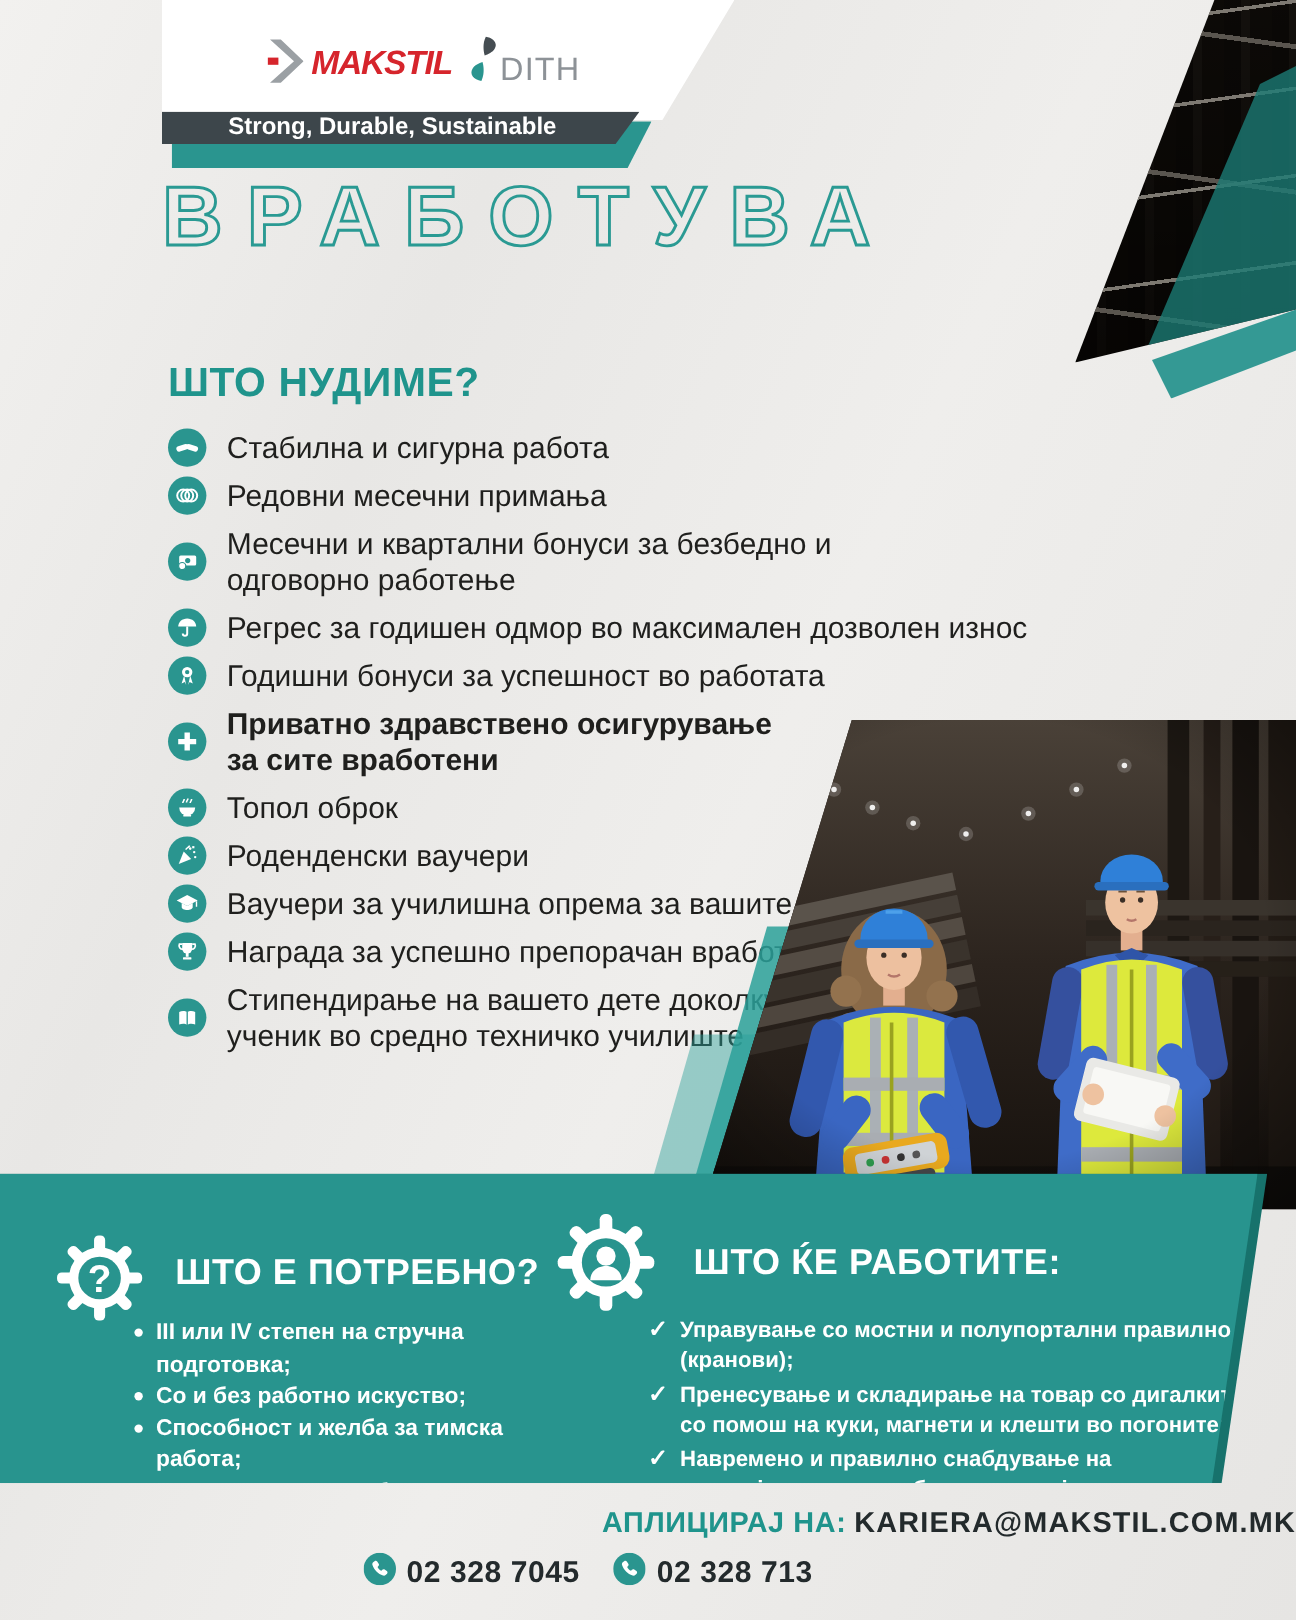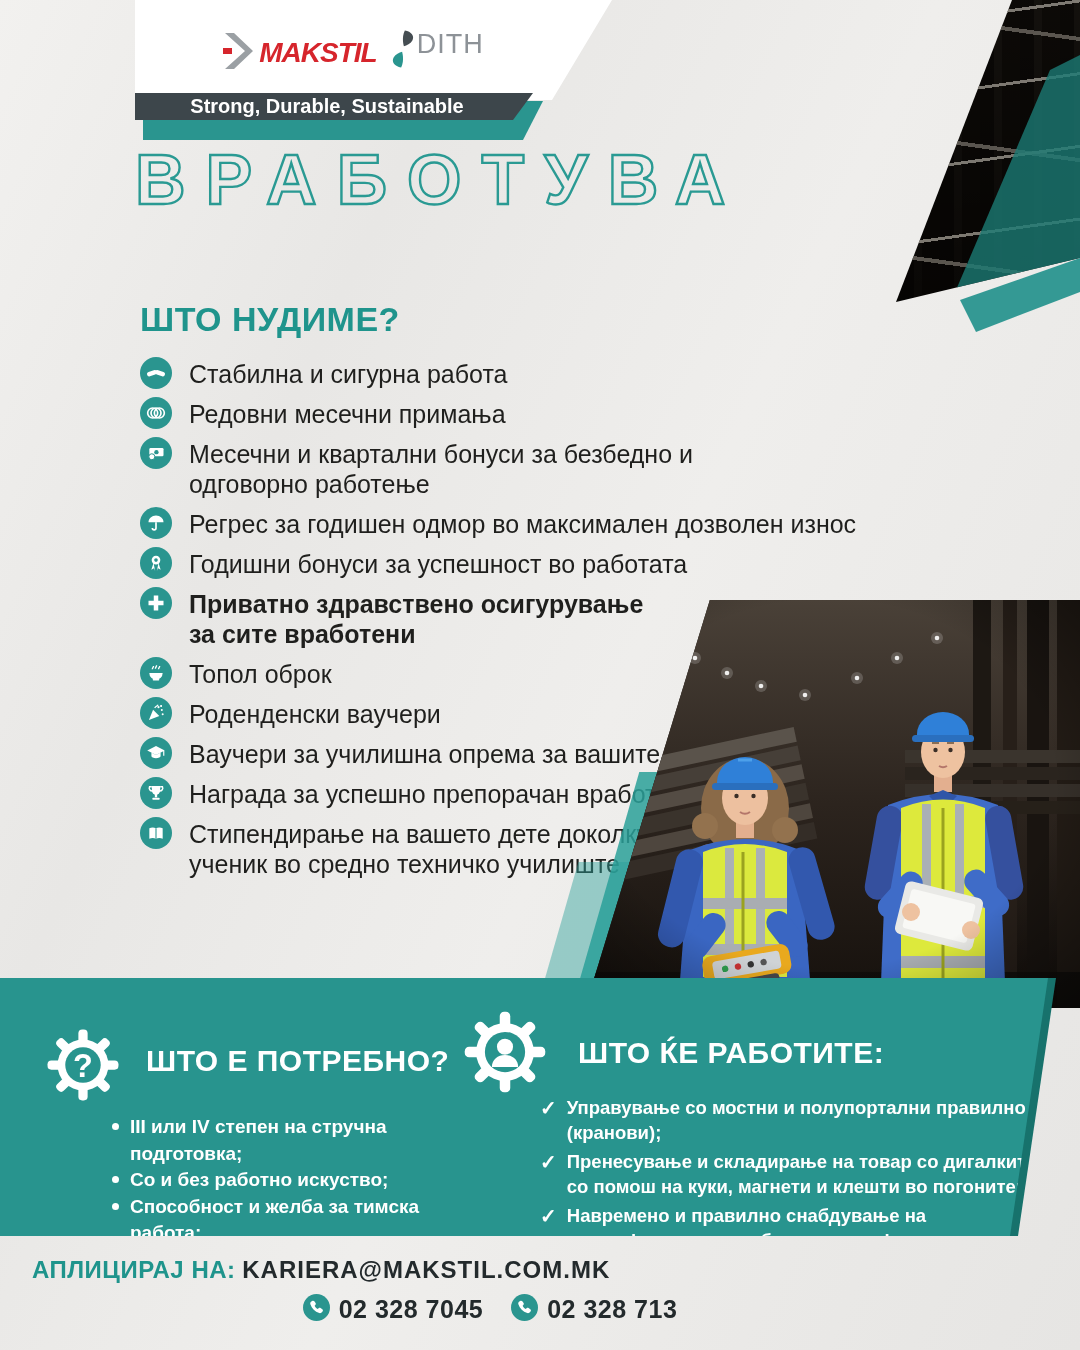--- a/index.html
+++ b/index.html
@@ -30,67 +30,67 @@
     clip-path:polygon(220px 55px, 220px 258px, 96px 290px, 190px 70px); }
   .teal-strip-top{ position:absolute; left:860px; top:0; width:220px; height:345px;
     background:#2A958F; opacity:.95;
     clip-path:polygon(100px 300px, 220px 258px, 220px 292px, 116px 332px); }
   
   .logo-box{ position:absolute; left:135px; top:0; width:477px; height:100px; background:#fff;
     clip-path:polygon(0 0, 100% 0, calc(100% - 60px) 100%, 0 100%);
     display:flex; align-items:center; justify-content:center; padding:6px 70px 0 30px; gap:14px; }
   .makstil{ display:flex; align-items:center; gap:6px; }
   .makstil-text{ color:#D6252C; font-weight:800; font-style:italic; font-size:28px; letter-spacing:-1px; }
-  .dith{ display:flex; align-items:flex-start; gap:2px; padding-bottom:4px; }
+  .dith{ display:flex; align-items:flex-end; gap:2px; padding-bottom:4px; }
   .dith-text{ color:#8D9297; font-size:27px; letter-spacing:1px; font-weight:400; }
   
   .tagline-accent{ position:absolute; left:143px; top:101px; width:400px; height:39px; background:#2A958F;
     clip-path:polygon(0 0,100% 0,calc(100% - 20px) 100%,0 100%); }
   .tagline-band{ position:absolute; left:135px; top:93px; width:398px; height:27px; background:#3D464B;
     clip-path:polygon(0 0,100% 0,calc(100% - 20px) 100%,0 100%);
     display:flex; align-items:center; justify-content:center; padding-right:14px; }
   .tagline-band span{ color:#fff; font-size:20px; font-weight:700; }
   
   .hire-title{ position:absolute; left:133px; top:138px; }
   .position-band{ position:absolute; left:135px; top:213px; width:378px; height:36px; background:#2A9A93;
     clip-path:polygon(0 0, calc(100% - 12px) 0, 100% 100%, 0 100%);
     display:flex; align-items:center; justify-content:center; }
   .position-band span{ color:#fff; font-size:24px; font-weight:800; letter-spacing:9px; padding-left:9px; }
   
   .offers{ position:absolute; left:140px; top:300px; width:720px; }
   .offers h1{ color:#1F948C; font-size:34px; font-weight:800; letter-spacing:.5px; }
   .off-list{ margin-top:18px; display:flex; flex-direction:column; gap:8px; }
-  .off-row{ display:flex; align-items:flex-start; }
+  .off-row{ display:flex; align-items:center; }
   .off-icon{ width:32px; height:32px; border-radius:50%; background:#2A958F; flex-shrink:0;
     display:flex; align-items:center; justify-content:center; margin-right:17px; }
   .off-text{ font-size:25px; color:#1F1F1D; line-height:1.2; padding-top:2px; max-width:690px; }
   .w530{ max-width:530px; } .w470{ max-width:478px;font-weight:bold; } .w500{ max-width:505px; }
   
   .accent-a{ position:absolute; left:604px; top:772px; width:108px; height:246px; background:#2AA099; opacity:.85; transform:skewX(-16deg); }
   .accent-b{ position:absolute; left:556px; top:862px; width:88px; height:156px; background:#2AA099; opacity:.45; transform:skewX(-16deg); }
   .photo-workers{ position:absolute; left:575px; top:600px; width:505px; height:408px;
     clip-path:polygon(26.7% 0, 100% 0, 100% 100%, 2% 100%); background:#221c17; }
   
   .band-back{ position:absolute; left:0; top:978px; width:1080px; height:258px; background:#17726C;
     clip-path:polygon(0 0, 1056px 0, 1018px 258px, 0 258px); }
   .band{ position:absolute; left:0; top:978px; width:1080px; height:258px; background:#28948E;
     clip-path:polygon(0 0, 1048px 0, 1010px 258px, 0 258px); color:#fff; }
   .band h2{ font-size:30px; font-weight:800; letter-spacing:.5px;margin-left:12px; }
   .req-head{ position:absolute; left:134px; top:66px; }
-  .req-list{ position:absolute; left:112px; top:136px; width:380px; display:flex; flex-direction:column; }
+  .req-list{ position:absolute; left:112px; top:120px; width:380px; display:flex; flex-direction:column; }
   .req-row{ display:flex; font-size:19px; font-weight:700; line-height:1.4; }
   .dot{ width:7px; height:7px; border-radius:50%; background:#fff; margin:9px 11px 0 0; flex-shrink:0; }
   .gear-q{ position:absolute; left:46px; top:50px; }
   .gear-p{ position:absolute; left:463px; top:32px; }
   .dut-head{ position:absolute; left:566px; top:58px; }
   .dut-list{ position:absolute; left:540px; top:118px; width:500px; display:flex; flex-direction:column; gap:4px; }
   .dut-row{ display:flex; font-size:18.5px; font-weight:700; line-height:1.35; }
   .check{ font-size:20px; margin:-1px 10px 0 0; flex-shrink:0; }
   
-  .apply-line{ position:absolute; left:0; top:1256px; width:1080px; text-align:left; font-size:24px;padding-left:32px; }
+  .apply-line{ position:absolute; left:0; top:1256px; width:1080px; text-align:right; font-size:24px;padding-left:32px; }
   .apply-label{ color:#1F948C; font-weight:800; letter-spacing:.5px; }
   .apply-email{ color:#232A2C; font-weight:600; letter-spacing:1px; }
   .phones{ position:absolute; left:0; top:1294px; width:980px; display:flex; justify-content:center; gap:28px; }
   .phone{ display:flex; align-items:center; gap:9px; }
   .phone-num{ font-size:25px; font-weight:700; color:#232A2C; letter-spacing:.5px; }
 </style>
 </head>
 <body>
 
 <div class="poster">

